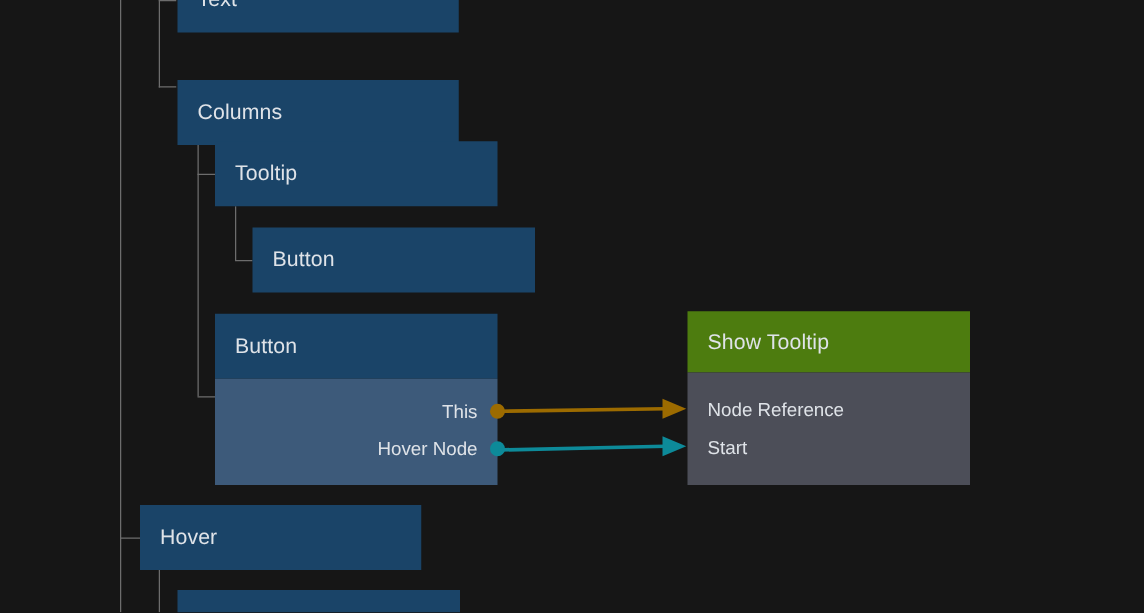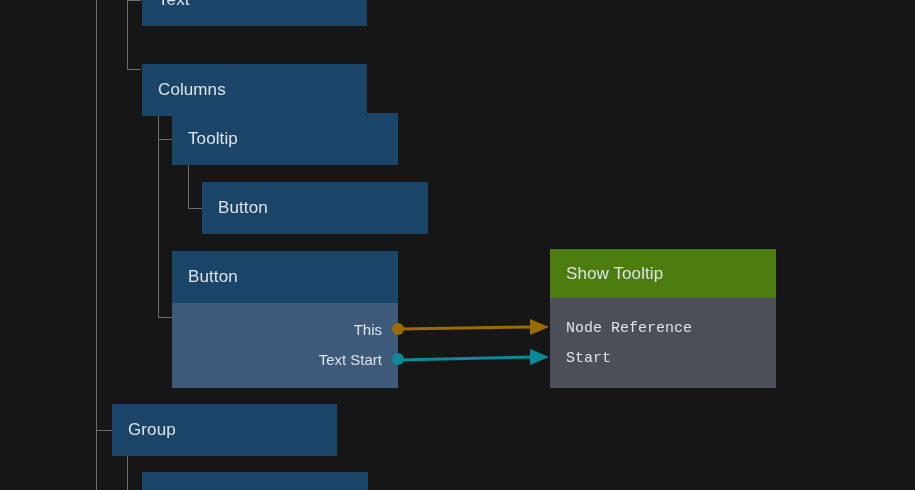--- a/index.html
+++ b/index.html
@@ -69,21 +69,20 @@
     color: #dfe3e8;
     font-size: 15px;
     white-space: nowrap;
   }
   .port-row.out {
     right: 10px;
   }
   .port-row.in {
     left: 16px;
     justify-content: center;
-    font-family: Liberation Mono, monospace;
   }
 
   
   #wires {
     position: absolute;
     left: 0; top: 0;
     width: 915px;
     height: 490px;
     pointer-events: none;
   }
@@ -125,30 +124,30 @@
         <div class="node-body" style="height: 85px;"></div>
         <div class="port-row out" style="top: 68px;">
           <span>This</span>
           <span style="margin-left: 9px; display: flex; margin-right: -17px;">
             <svg width="14" height="14" viewBox="0 0 14 14">
               <circle cx="7" cy="7" r="6" fill="#9c6b00"></circle>
             </svg>
           </span>
         </div>
         <div class="port-row out" style="top: 98px;">
-          <span>Text Start</span>
+          <span>Hover Node</span>
           <span style="margin-left: 9px; display: flex; margin-right: -17px;">
             <svg width="14" height="14" viewBox="0 0 14 14">
               <circle cx="7" cy="7" r="6" fill="#0d8a99"></circle>
             </svg>
           </span>
         </div>
       </div>
       <div class="node widget" style="left: 112px; top: 404px; width: 225px; height: 52px;">
-        <div class="node-header" style="height: 52px;">Group</div>
+        <div class="node-header" style="height: 52px;">Hover</div>
       </div>
       <div class="node widget" style="left: 142px; top: 472px; width: 226px; height: 52px;">
         <div class="node-header" style="height: 52px;"></div>
       </div>
     </div>
 
   <div id="action-nodes">
       <div class="node action" style="left: 550px; top: 249px; width: 226px; height: 139px;">
         <div class="node-header" style="height: 49px;">Show Tooltip</div>
         <div class="node-body" style="height: 90px;"></div>

